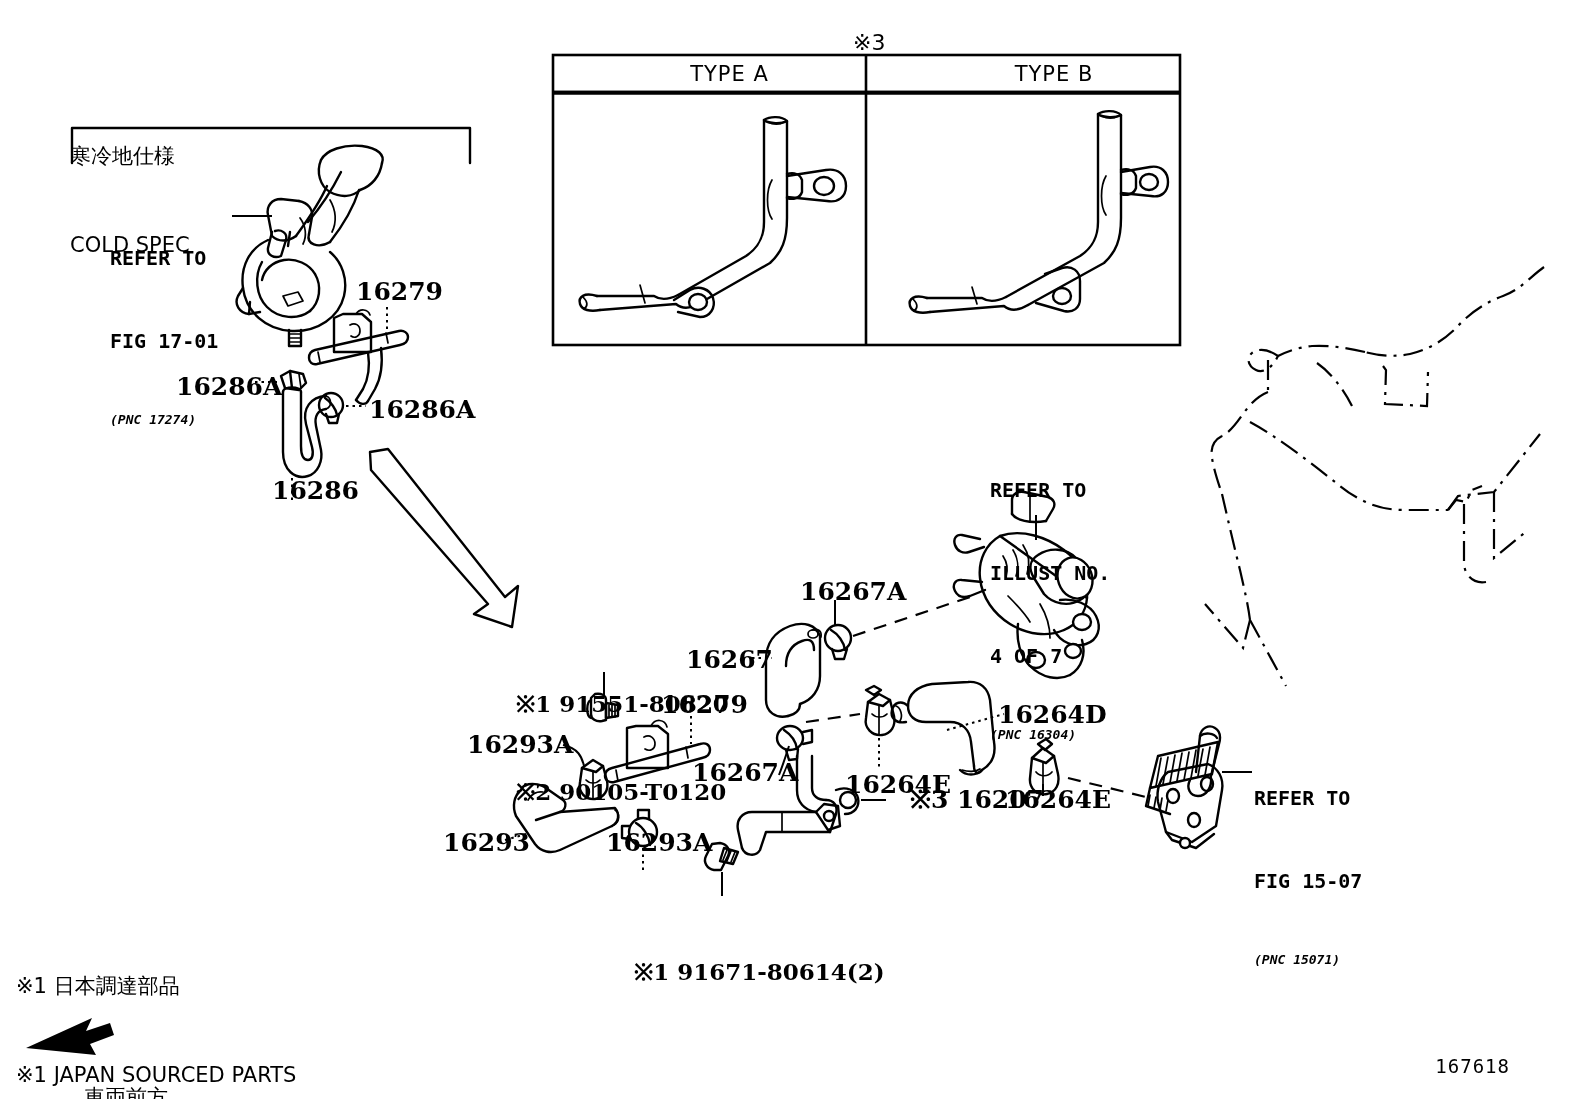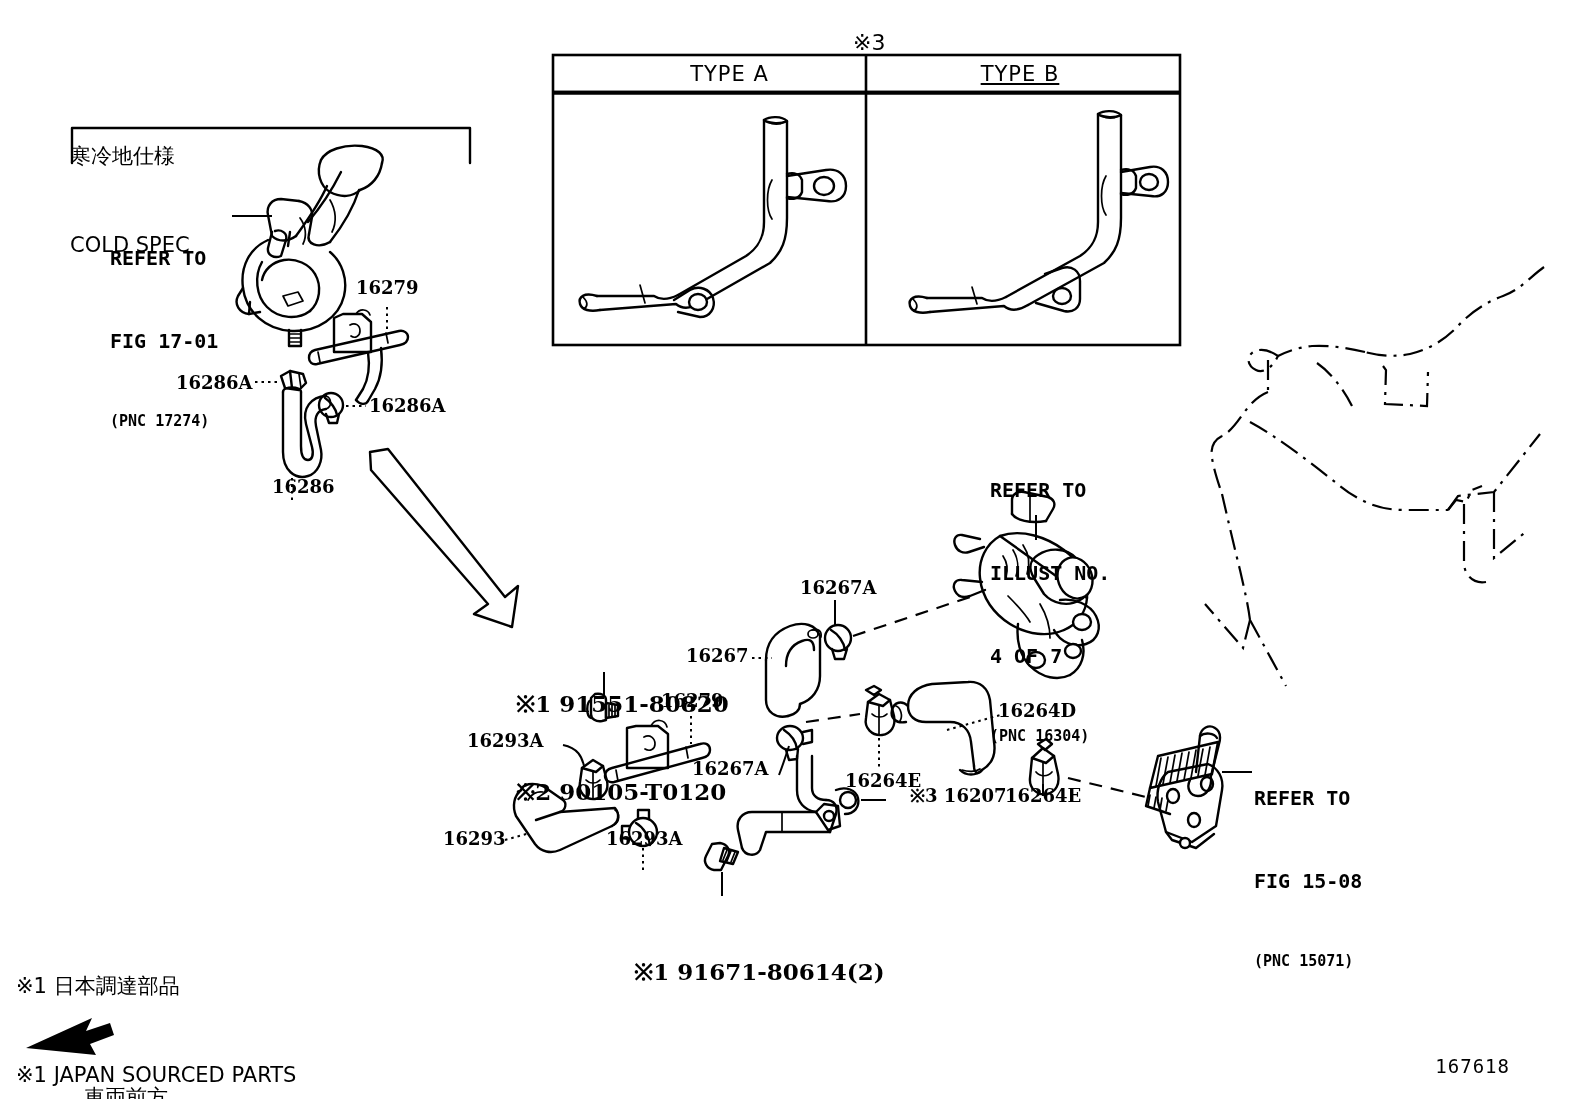--- a/index.html
+++ b/index.html
@@ -7,23 +7,23 @@
   body{
     width:1592px;height:1099px;
     font-family:"Liberation Sans", sans-serif;
     color:#000;overflow:hidden;position:relative;
   }
   #sheet{position:absolute;left:0;top:0;width:1592px;height:1099px;}
   svg#art{position:absolute;left:0;top:0;width:1592px;height:1099px;}
 
   .lbl{position:absolute;white-space:pre;line-height:1.18;}
   .sans{font-family:"DejaVu Sans","Liberation Sans",sans-serif;}
-  .pn{font-family:"DejaVu Serif","Liberation Serif",serif;font-weight:700;font-size:18px;letter-spacing:0px;}
+  .pn{font-family:"DejaVu Serif","Liberation Serif",serif;font-weight:700;font-size:25px;letter-spacing:0px;}
   .refer{font-family:"DejaVu Sans Mono","Liberation Mono",monospace;font-weight:700;font-size:20px;line-height:1.38;}
-  .refer .sm{font-size:15px;}
+  .refer .sm{font-size:13px;font-style:italic;}
   .jp{font-family:"DejaVu Sans","Liberation Sans",sans-serif;font-size:21px;line-height:1.42;}
   .typehdr{font-family:"DejaVu Sans","Liberation Sans",sans-serif;font-size:21px;letter-spacing:1px;}
   .note{font-family:"DejaVu Serif","Liberation Serif",serif;font-weight:700;font-size:23px;line-height:1.28;}
   .dwg{font-family:"DejaVu Sans Mono","Liberation Mono",monospace;font-size:19px;letter-spacing:1px;}
   .ctr{text-align:center;}
 </style>
 </head>
 <body>
 
 <div id="sheet">
@@ -392,32 +392,32 @@
     <div class="sm">(PNC 17274)</div>
   </div>
 
   <div class="lbl pn" style="left:356px;top:277px;">16279</div>
   <div class="lbl pn" style="left:176px;top:372px;">16286A</div>
   <div class="lbl pn" style="left:369px;top:395px;">16286A</div>
   <div class="lbl pn" style="left:272px;top:476px;">16286</div>
 
   <div class="lbl sans" style="left:853px;top:30px;font-size:22px;">※3</div>
   <div class="lbl typehdr ctr" style="left:553px;top:62px;width:353px;">TYPE A</div>
-  <div class="lbl typehdr ctr" style="left:877px;top:62px;width:286px;text-decoration:underline;">TYPE B</div>
+  <div class="lbl typehdr ctr" style="left:911px;top:62px;width:286px;">TYPE B</div>
 
   <div class="lbl refer" style="left:990px;top:422px;">
     <div>REFER TO</div>
     <div>ILLUST NO.</div>
     <div>4 OF 7</div>
     <div class="sm">(PNC 16304)</div>
   </div>
 
   <div class="lbl refer" style="left:1254px;top:730px;">
     <div>REFER TO</div>
-    <div>FIG 15-08</div>
+    <div>FIG 15-07</div>
     <div class="sm">(PNC 15071)</div>
   </div>
 
   <div class="lbl note" style="left:516px;top:630px;">
     <div>※1 91551-80820</div>
     <div>※2 90105-T0120</div>
   </div>
   <div class="lbl note" style="left:634px;top:898px;">
     <div>※1 91671-80614(2)</div>
   </div>

